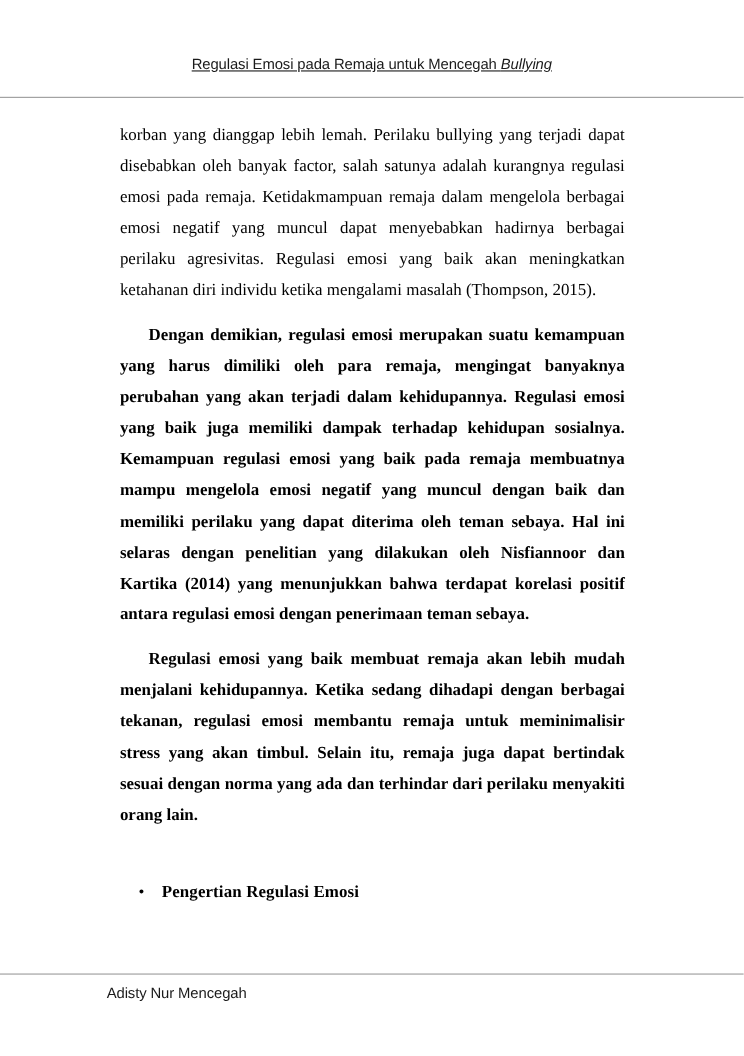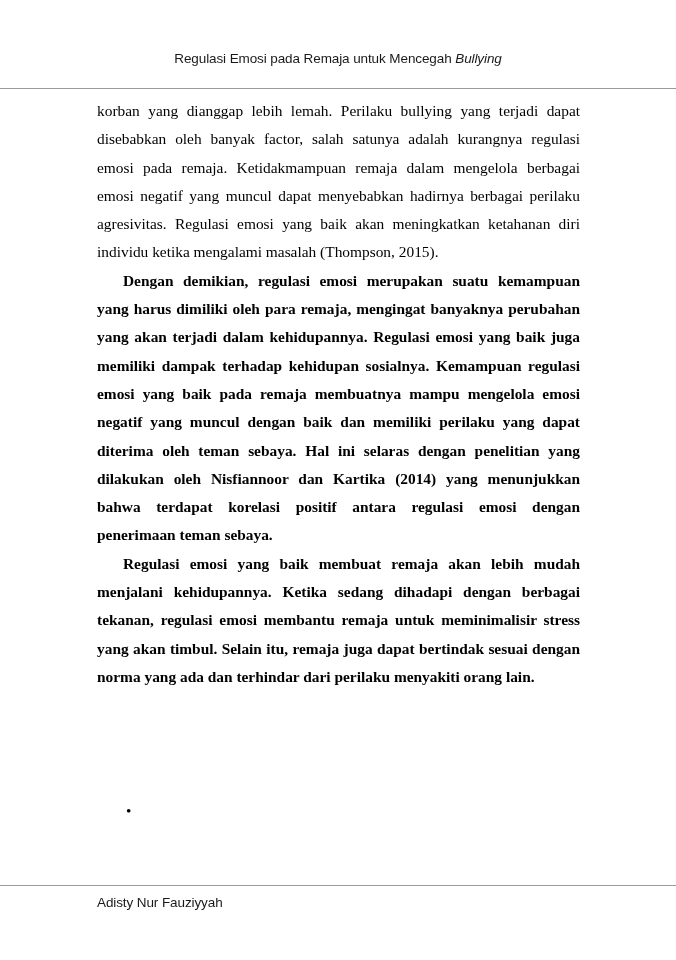--- a/index.html
+++ b/index.html
@@ -30,20 +30,21 @@
     left: 0;
     top: 50px;
     width: 676px;
     text-align: center;
     font-family: "Liberation Sans", "DejaVu Sans", sans-serif;
     font-size: 13.5px;
     line-height: 18px;
     letter-spacing: -0.1px;
     color: #1a1a1a;
     white-space: nowrap;
+    text-decoration: underline;
   }
   .page-header .hdr-italic {
     font-style: italic;
   }
 
   .rule {
     position: absolute;
     left: 0;
     width: 676px;
     height: 1px;
@@ -54,21 +55,21 @@
 
   
   .content {
     position: absolute;
     left: 97px;
     top: 97px;
     width: 483px;
   }
 
   .para {
-    margin: 0;
+    margin: 12px;
     text-align: justify;
     text-justify: inter-word;
     font-size: 15.4px;
     line-height: 28.3px;
     letter-spacing: 0px;
     word-spacing: 0px;
     hyphens: none;
   }
   .para.indent {
     text-indent: 26px;
@@ -137,20 +138,21 @@
     <p class="para indent">Dengan demikian, regulasi emosi merupakan suatu kemampuan yang harus dimiliki oleh para remaja, mengingat banyaknya perubahan yang akan terjadi dalam kehidupannya. Regulasi emosi yang baik juga memiliki dampak terhadap kehidupan sosialnya. Kemampuan regulasi emosi yang baik pada remaja membuatnya mampu mengelola emosi negatif yang muncul dengan baik dan memiliki perilaku yang dapat diterima oleh teman sebaya. Hal ini selaras dengan penelitian yang dilakukan oleh Nisfiannoor dan Kartika (2014) yang menunjukkan bahwa terdapat korelasi positif antara regulasi emosi dengan penerimaan teman sebaya.</p>
 
     <p class="para indent">Regulasi emosi yang baik membuat remaja akan lebih mudah menjalani kehidupannya. Ketika sedang dihadapi dengan berbagai tekanan, regulasi emosi membantu remaja untuk meminimalisir stress yang akan timbul. Selain itu, remaja juga dapat bertindak sesuai dengan norma yang ada dan terhindar dari perilaku menyakiti orang lain.</p>
 
 
   </div>
 
   <div class="bullet-block">
     <div class="bullet-row">
       <span class="bullet-marker">•</span>
+      <span class="bullet-label">Pengertian Regulasi Emosi</span>
     </div>
   </div>
 
   <div class="rule rule-footer"></div>
 
-  <div class="page-footer">Adisty Nur Fauziyyah</div>
+  <div class="page-footer">Adisty Nur Mencegah</div>
 
 </div>
 
 </body></html>

